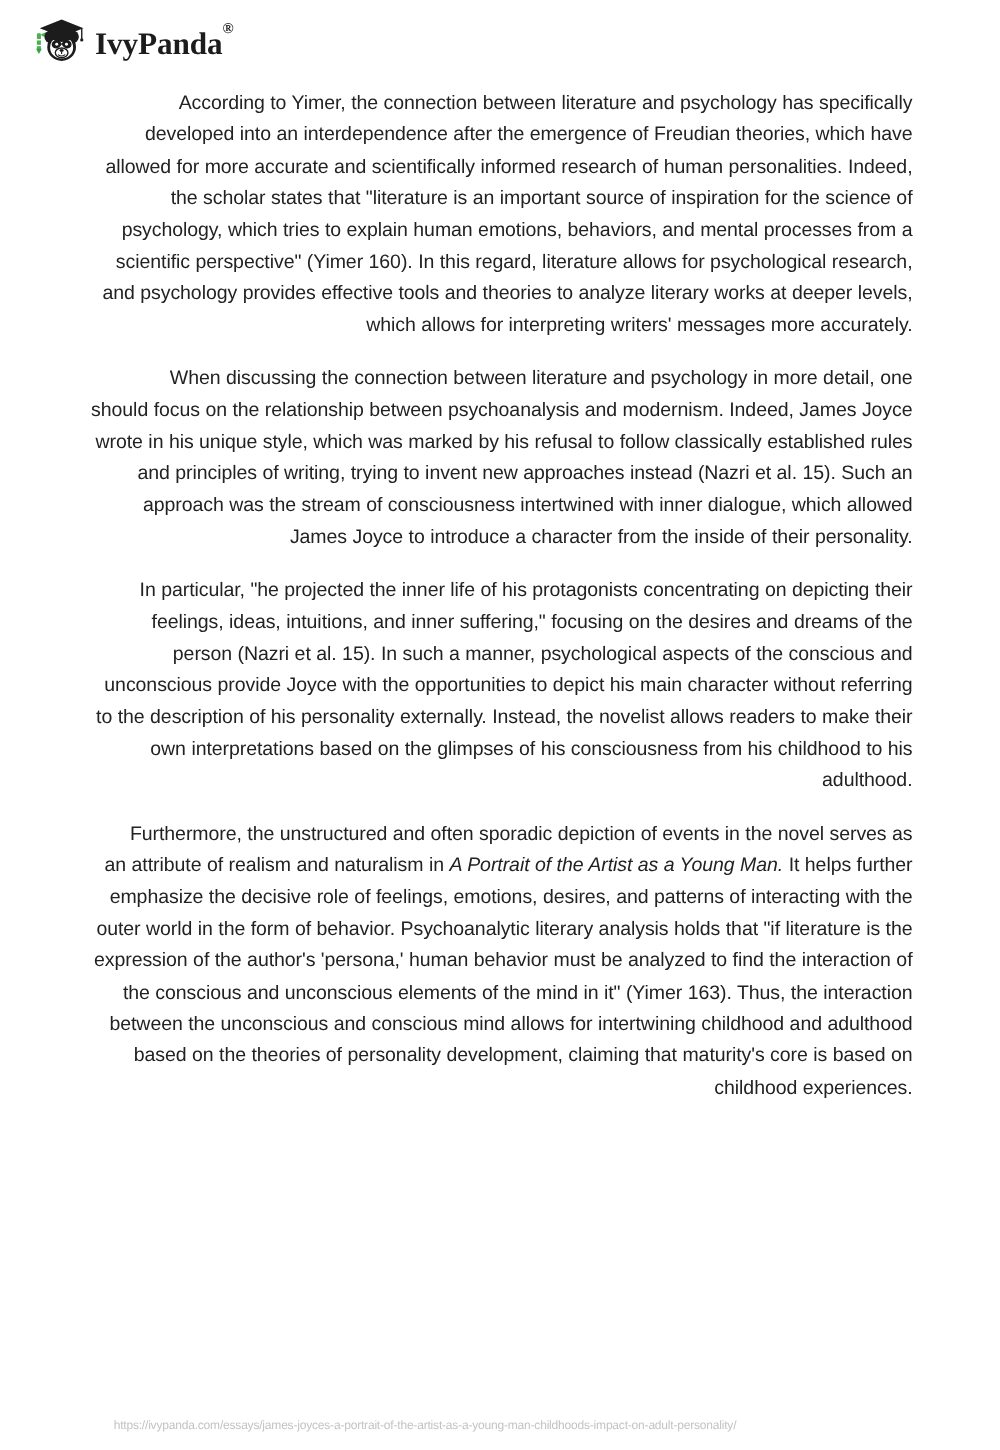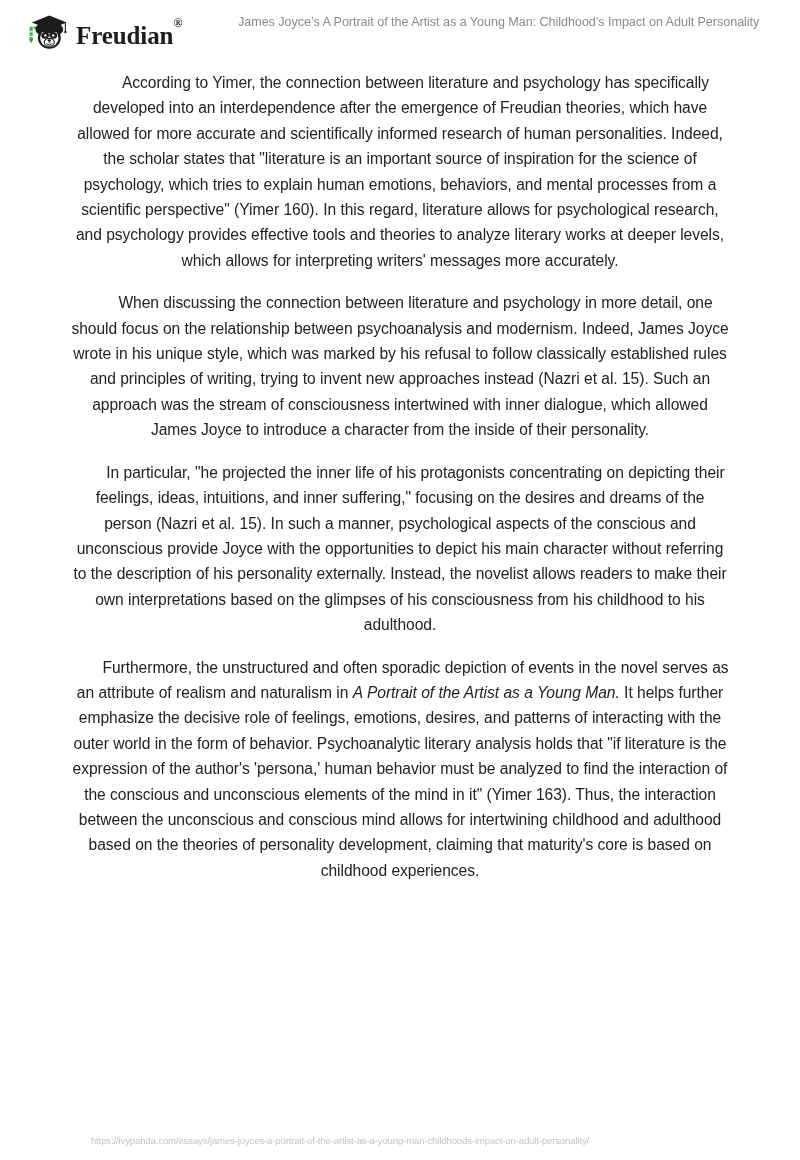--- a/index.html
+++ b/index.html
@@ -83,21 +83,21 @@
     top: 70px;
     width: 660px;
   }
 
   .para {
     font-size: 15.6px;
     line-height: 25.4px;
     color: #222222;
     margin: 0 0 17px 0;
     text-indent: 31px;
-    text-align: center;
+    text-align: right;
     letter-spacing: -0.05px;
     word-spacing: 0.1px;
   }
 
   .para em {
     font-style: italic;
   }
 
   
   .page-footer {
@@ -154,24 +154,23 @@
       </g>
 
       <g>
         <polygon points="55,10 93,25 55,40 17,25" fill="#1c1c1c"></polygon>
         <path d="M36 30 L36 44 Q55 54 74 44 L74 30 L55 37.5 Z" fill="#1c1c1c"></path>
         <path d="M90 26 L90 44" stroke="#1c1c1c" stroke-width="2.4" fill="none"></path>
         <circle cx="90" cy="45.5" r="2.8" fill="#1c1c1c"></circle>
       </g>
     </svg>
 
-    <span class="brand-name"><span>Freudian</span><span class="brand-reg">®</span></span>
+    <span class="brand-name"><span>IvyPanda</span><span class="brand-reg">®</span></span>
   </div>
 
-  <div class="header-title">James Joyce’s A Portrait of the Artist as a Young Man: Childhood’s Impact on Adult Personality</div>
 </div>
 
 <div class="content">
 
   <p class="para">
     <span>According to Yimer, the connection between literature and psychology has specifically developed into an interdependence after the emergence of Freudian theories, which have allowed for more accurate and scientifically informed research of human personalities. Indeed, the scholar states that "literature is an important source of inspiration for the science of psychology, which tries to explain human emotions, behaviors, and mental processes from a scientific perspective" (Yimer 160). In this regard, literature allows for psychological research, and psychology provides effective tools and theories to analyze literary works at deeper levels, which allows for interpreting writers' messages more accurately.</span>
   </p>
 
   <p class="para">
     <span>When discussing the connection between literature and psychology in more detail, one should focus on the relationship between psychoanalysis and modernism. Indeed, James Joyce wrote in his unique style, which was marked by his refusal to follow classically established rules and principles of writing, trying to invent new approaches instead (Nazri et al. 15). Such an approach was the stream of consciousness intertwined with inner dialogue, which allowed James Joyce to introduce a character from the inside of their personality.</span>

